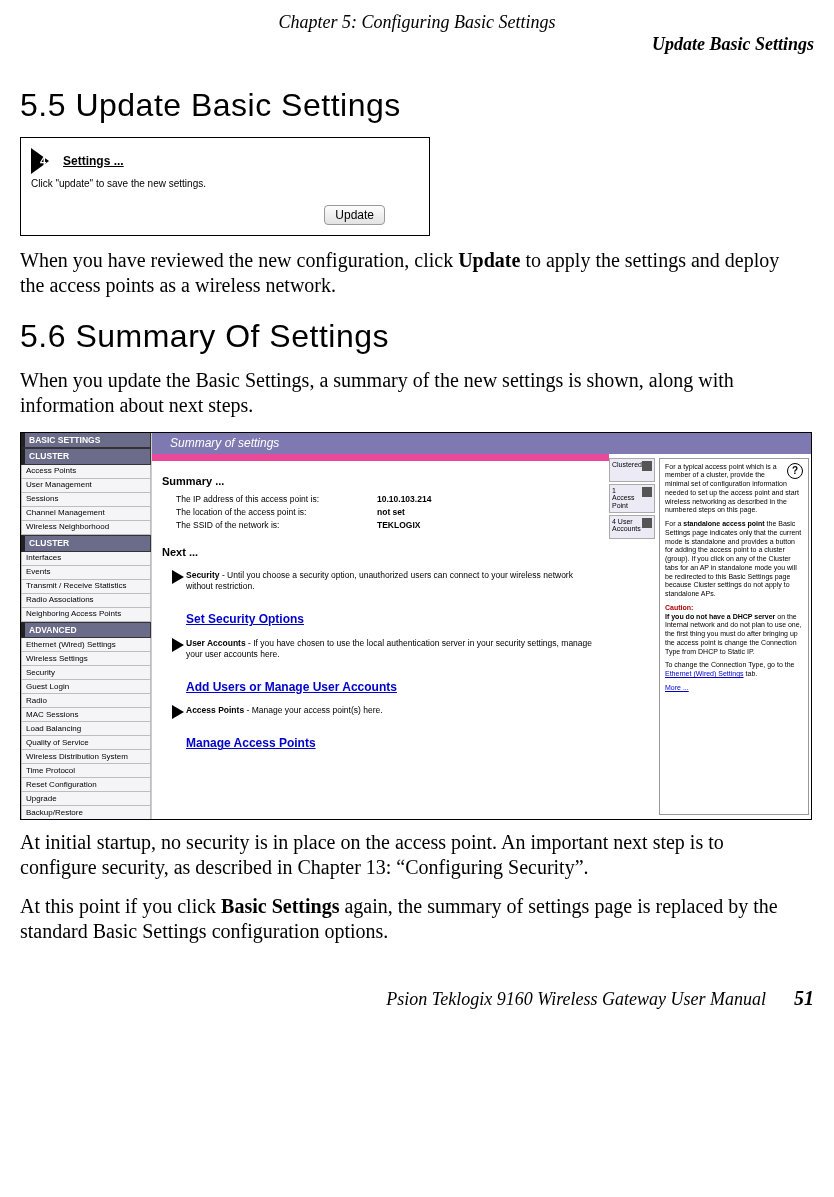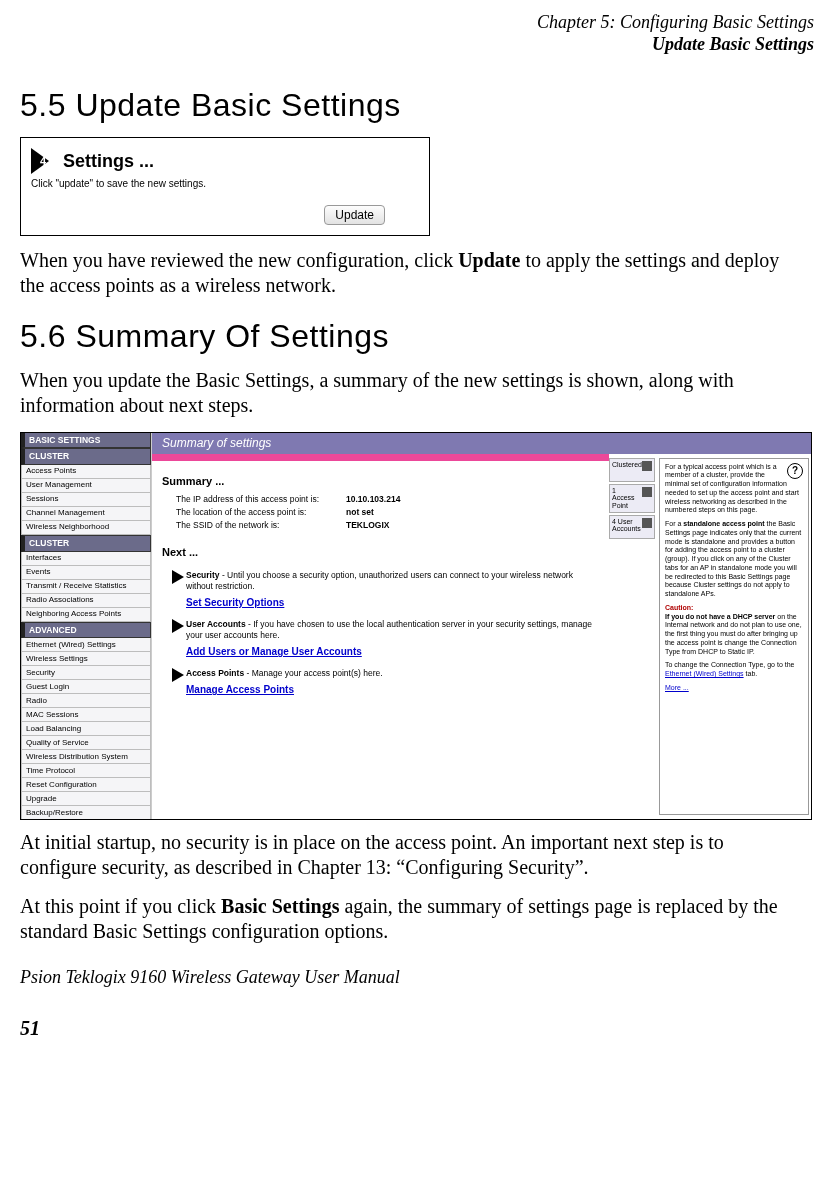--- a/index.html
+++ b/index.html
@@ -12,21 +12,21 @@
     width: 794px;
     line-height: 1.25;
   }
   .chapter-header {
     text-align: right;
     font-style: italic;
     font-size: 18px;
     margin-bottom: 30px;
     line-height: 1.2;
   }
-  .chapter-line1 { display: block; }
+  .chapter-line1 { display: block; text-align: center; }
   .chapter-line2 { display: block; font-weight: bold; }
   h2.section-heading {
     font-family: "Arial Narrow", Arial, sans-serif;
     font-weight: 400;
     font-stretch: condensed;
     font-size: 32px;
     margin: 18px 0 12px 0;
     letter-spacing: 0.5px;
   }
   .figure-settings {
@@ -42,21 +42,22 @@
     display: flex; align-items: center; justify-content: center;
     position: relative;
   }
   .step-badge svg { width: 26px; height: 26px; }
   .step-num {
     position: absolute; color: #fff; font: bold 11px Arial; left: 9px; top: 7px;
   }
   .settings-title {
     font-family: Verdana, Arial, sans-serif;
     font-weight: bold;
-    font-size: 18px;
+    font-size: 12px;
+    text-decoration: underline;
   }
   .settings-sub {
     font-family: Verdana, Arial, sans-serif;
     font-size: 10px;
     margin: 4px 0 10px 0;
   }
   .update-btn-row { text-align: right; padding-right: 30px; }
   .update-btn {
     font-family: Arial, sans-serif;
     font-size: 12px;
@@ -112,47 +113,47 @@
     flex: 1;
     display: flex;
     flex-direction: column;
     min-width: 0;
   }
   .title-bar {
     background: #7f79b1;
     color: #fff;
     font-style: italic;
     font-size: 12px;
-    padding: 3px 10px;
+    padding: 3px 18px;
     font-family: Verdana, Arial, sans-serif;
   }
   .main-body {
     display: flex;
     flex: 1;
     min-height: 0;
   }
   .content-col {
     flex: 1;
     padding: 8px 10px;
     border-top: 7px solid #ec4899;
     min-width: 0;
   }
   .content-h { font-weight: bold; font-size: 11px; margin: 6px 0 6px 0; font-family: Verdana, Arial, sans-serif; }
-  .info-row { display: flex; font-size: 8.5px; margin-left: 14px; margin-bottom: 2px; }
+  .info-row { display: flex; font-size: 8.5px; margin-left: 14px; margin-bottom: 2px; gap: 31px; }
   .info-label { width: 170px; }
   .info-val { font-weight: bold; }
   .info-note { font-size: 8.5px; margin: 8px 0 0 14px; }
   .info-note .link, .next-link { color: #0000cc; text-decoration: underline; cursor: pointer; }
   .next-item { display: flex; margin: 10px 0 4px 10px; }
   .arrow-ic {
     width: 14px; height: 14px; flex: none;
     display: flex; align-items: center; justify-content: center;
   }
   .next-text { font-size: 8.5px; line-height: 1.3; }
-  .next-link { display: inline-block; margin-top: 4px; font-weight: bold; font-size: 10px; }
+  .next-link { display: inline-block; margin-top: 20px; font-weight: bold; font-size: 12px; }
   .right-col {
     width: 200px;
     flex: none;
     display: flex;
     gap: 4px;
     padding: 4px 2px 4px 0;
   }
   .status-stack { display: flex; flex-direction: column; gap: 2px; width: 46px; }
   .status-chip {
     border: 1px solid #aaa;
@@ -189,24 +190,23 @@
   }
   .help-box p { margin: 0 0 5px 0; }
   .help-box .caution { color: #b00000; font-weight: bold; }
   .help-box .hl { text-decoration: underline; color: #0000cc; }
 
   .footer {
     display: flex;
     justify-content: flex-end;
     align-items: baseline;
     gap: 28px;
-    margin-top: 22px;
+    margin-top: 42px;
     font-style: italic;
     font-size: 18px;
-    flex-direction: column;
   }
   .footer .pn { font-weight: bold; font-style: italic; font-size: 20px; }
 </style>
 </head>
 <body>
 
 <div class="chapter-header">
   <span class="chapter-line1">Chapter 5:  Configuring Basic Settings</span>
   <span class="chapter-line2">Update Basic Settings</span>
 </div>

